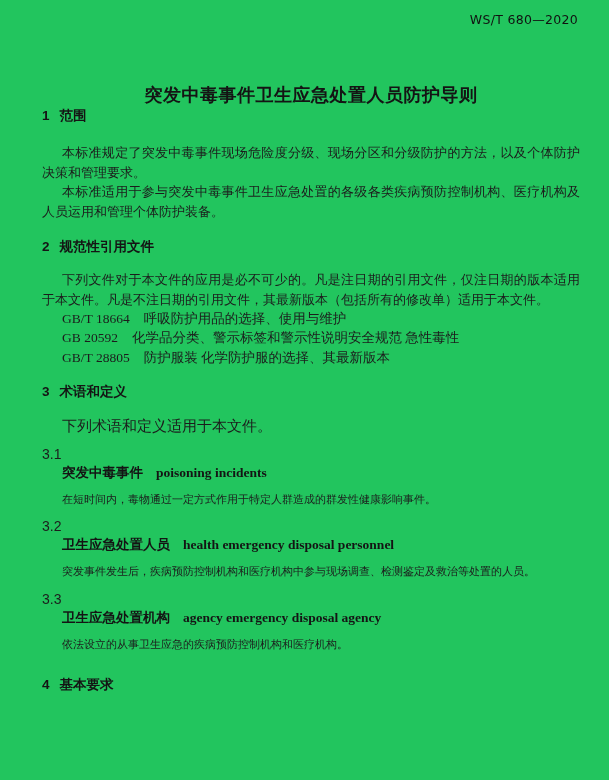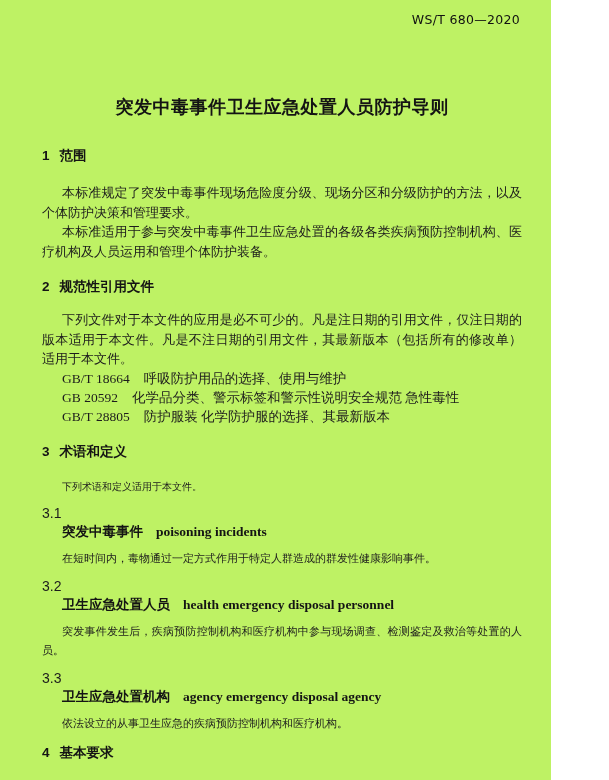--- a/index.html
+++ b/index.html
@@ -1,62 +1,61 @@
 <!DOCTYPE html>
 <html><head>
 <meta charset="utf-8">
 <style>
   html, body { margin: 0; padding: 0; background: #ffffff; }
   .page {
     position: relative;
-    width: 551px;
+    width: 609px;
     height: 780px;
-    background: #bef264;
+    background: #22c55e;
     color: #1c1c1c;
     font-family: "Liberation Serif", "DejaVu Serif", serif;
     overflow: hidden;
     box-sizing: border-box;
   }
   .doc-number {
     position: absolute;
     top: 12px;
     right: 31px;
     font-family: "DejaVu Sans", "Liberation Sans", sans-serif;
     font-size: 12.5px;
     letter-spacing: 0.3px;
     color: #111;
   }
   .content {
     position: absolute;
     left: 42px;
     right: 29px;
-    top: 12px;
+    top: 0;
   }
   .doc-title {
     margin-top: 83px;
     text-align: center;
     font-family: "Liberation Sans", "DejaVu Sans", sans-serif;
     font-weight: bold;
     font-size: 18px;
     letter-spacing: 0.5px;
     line-height: 24px;
     color: #141414;
   }
   .sec-heading {
-    margin-top: 28px;
     font-family: "Liberation Sans", "DejaVu Sans", sans-serif;
     font-weight: bold;
     font-size: 13.5px;
     line-height: 18px;
     color: #141414;
   }
   .sec-heading .sec-num { display: inline-block; margin-right: 10px; }
   .sec-heading.h2-sec2 { margin-top: 17px; }
   .sec-heading.h2-sec3 { margin-top: 16px; }
-  .sec-heading.h2-sec4 { margin-top: 11px; }
+  .sec-heading.h2-sec4 { margin-top: 22px; }
   .para {
     margin: 18px 0 0 0;
     font-size: 13px;
     line-height: 19.5px;
     text-align: justify;
     text-indent: 20px;
     color: #1c1c1c;
     font-family: Liberation Serif, serif;
   }
   .para.tight { margin-top: 0; }
@@ -64,21 +63,21 @@
   .ref-list { margin: 0; padding: 0 0 0 20px; list-style: none; }
   .ref-item {
     font-size: 13.5px;
     line-height: 19.4px;
     color: #1c1c1c;
     white-space: nowrap;
   }
   .ref-code { display: inline-block; margin-right: 14px; }
   .intro-line {
     margin: 16px 0 0 0;
-    font-size: 10px;
+    font-size: 15px;
     line-height: 19.5px;
     text-indent: 20px;
   }
   .term-number {
     margin: 9px 0 0 0;
     font-family: "Liberation Sans", "DejaVu Sans", sans-serif;
     font-size: 14px;
     line-height: 16px;
     color: #1c1c1c;
   }

